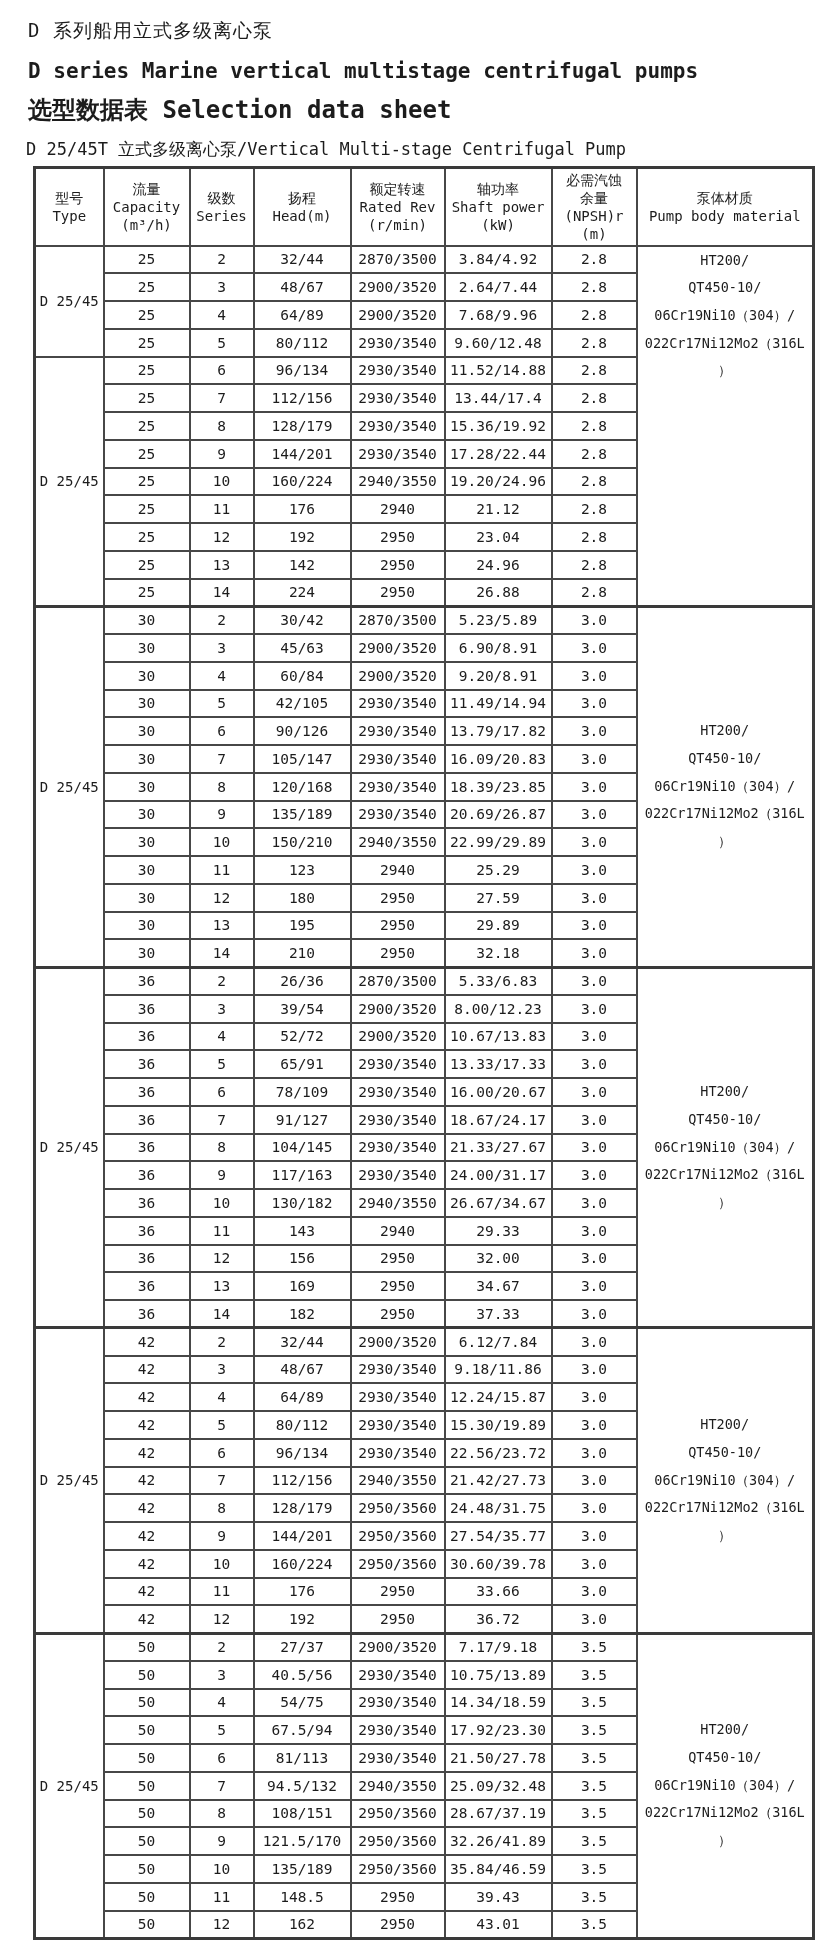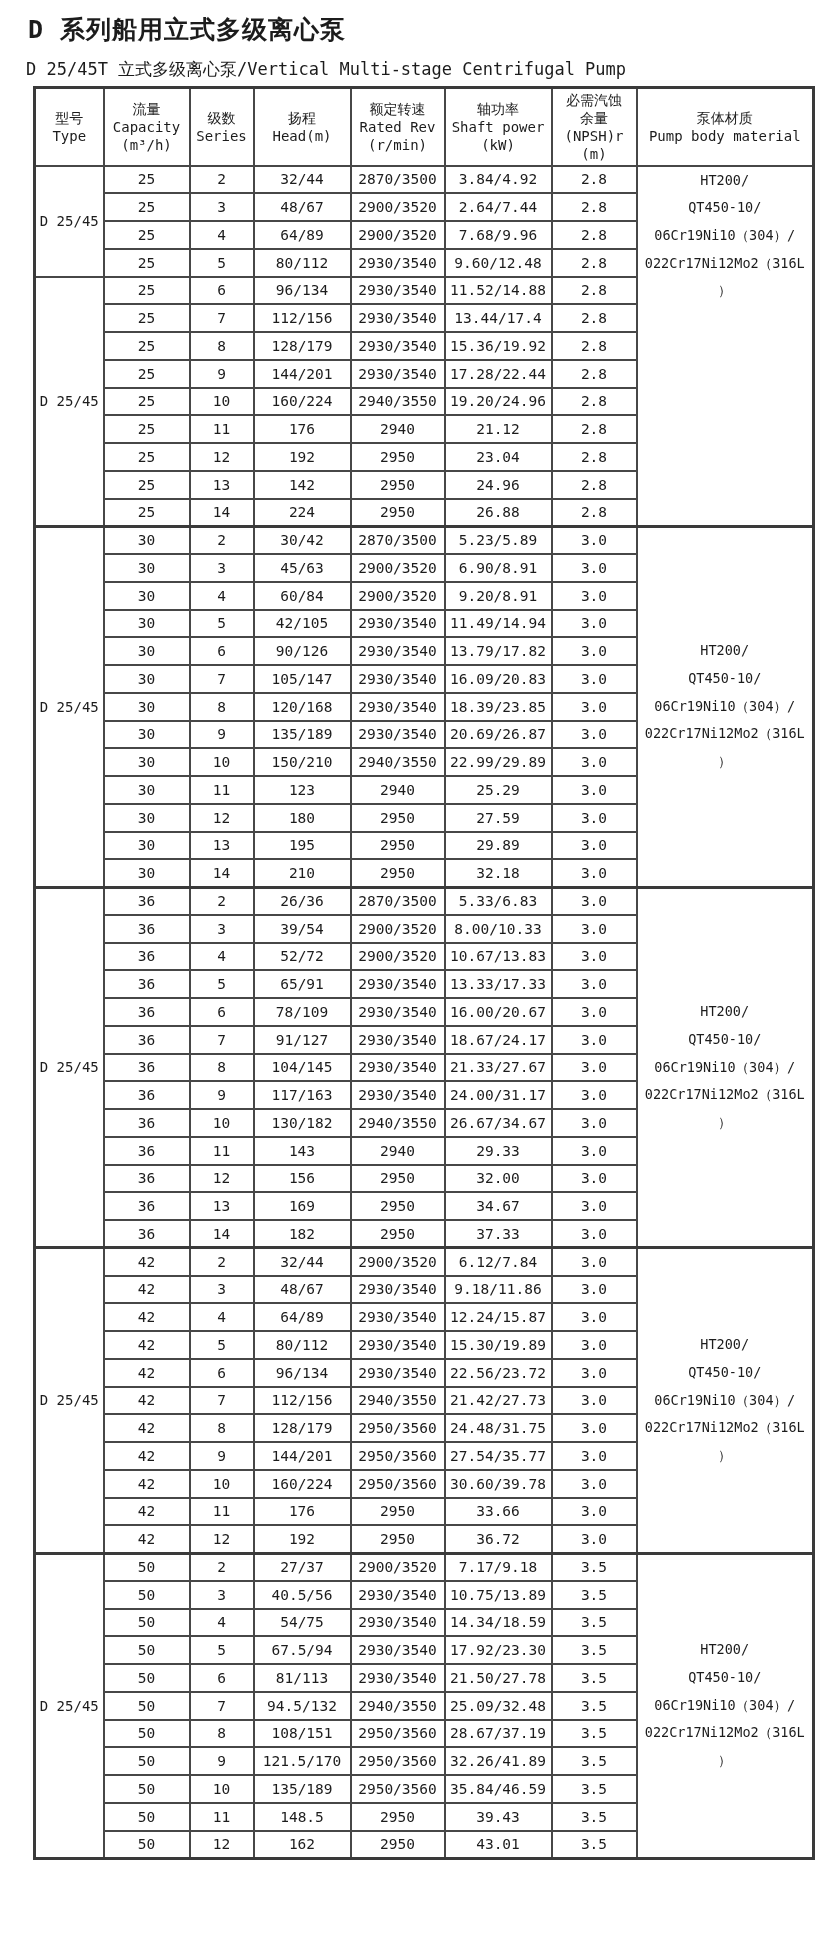--- a/index.html
+++ b/index.html
@@ -13,22 +13,22 @@
     overflow: hidden;
     color: #1c1c1c;
     font-family: "DejaVu Sans Mono", "Liberation Mono", monospace;
     -webkit-font-smoothing: antialiased;
   }
   .titles {
     padding: 14px 0 0 28px;
   }
   .title-zh {
     margin: 0;
-    font-size: 25px;
-    font-weight: bold;
+    font-size: 19px;
+    font-weight: normal;
     line-height: 32px;
     letter-spacing: 1px;
   }
   .title-en {
     margin: 10px 0 0 0;
     font-size: 21px;
     font-weight: bold;
     line-height: 30px;
   }
   .title-sub {
@@ -81,20 +81,22 @@
     line-height: 27.7px;
     white-space: nowrap;
   }
   td.material-cell.top { vertical-align: top; }
 </style>
 </head>
 <body>
 
 <div class="titles">
   <h1 class="title-zh">D 系列船用立式多级离心泵</h1>
+  <h1 class="title-en">D series Marine vertical multistage centrifugal pumps</h1>
+  <h1 class="title-sub">选型数据表 Selection data sheet</h1>
 </div>
 
 <div class="table-caption">D 25/45T 立式多级离心泵/Vertical Multi-stage Centrifugal Pump</div>
 
 <table class="datasheet">
   <colgroup>
     <col style="width:69px">
     <col style="width:86px">
     <col style="width:64px">
     <col style="width:97px">
@@ -384,21 +386,21 @@
           <div>06Cr19Ni10（304）/</div>
           <div>022Cr17Ni12Mo2（316L</div>
           <div>）</div>
         </td>
       </tr>
       <tr>
         <td>36</td>
         <td>3</td>
         <td>39/54</td>
         <td>2900/3520</td>
-        <td>8.00/10.33</td>
+        <td>8.00/12.23</td>
         <td>3.0</td>
       </tr>
       <tr>
         <td>36</td>
         <td>4</td>
         <td>52/72</td>
         <td>2900/3520</td>
         <td>10.67/13.83</td>
         <td>3.0</td>
       </tr>

